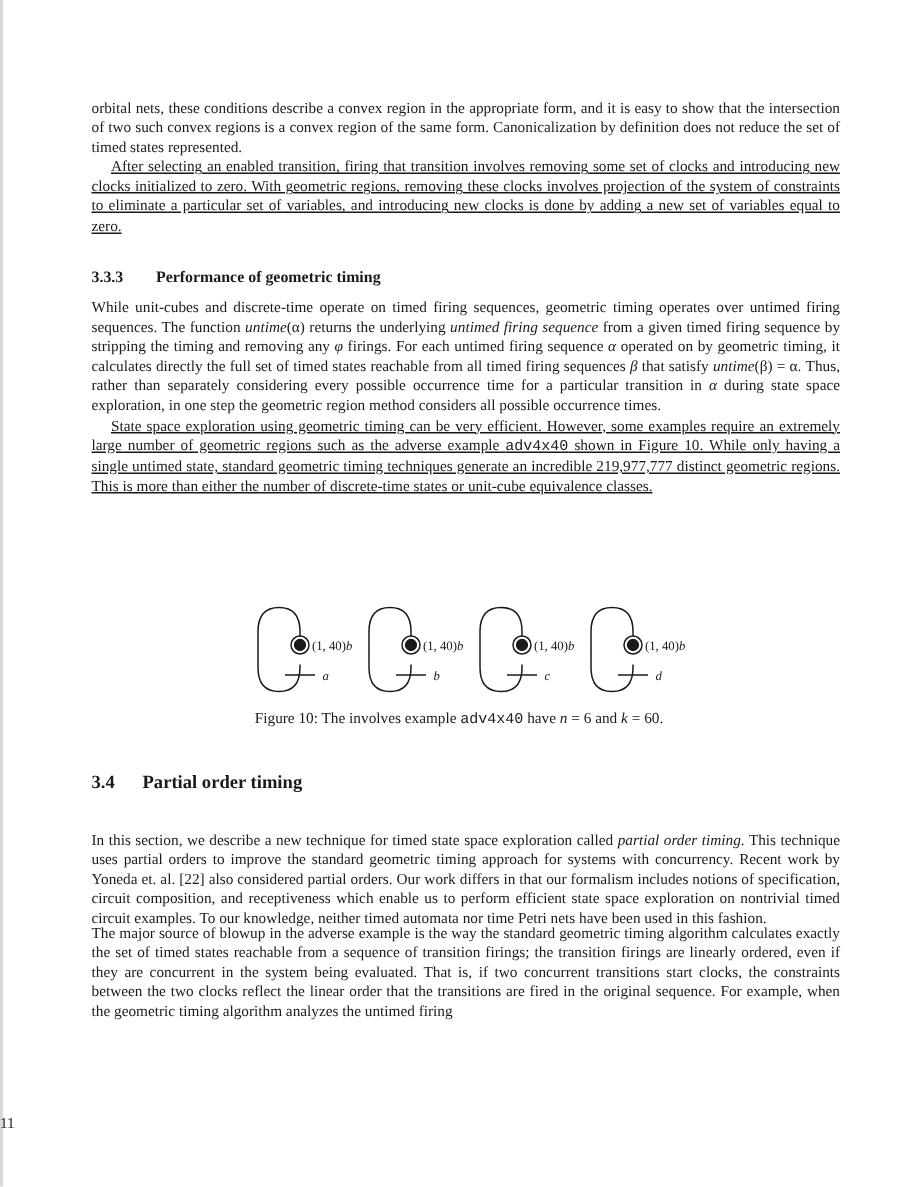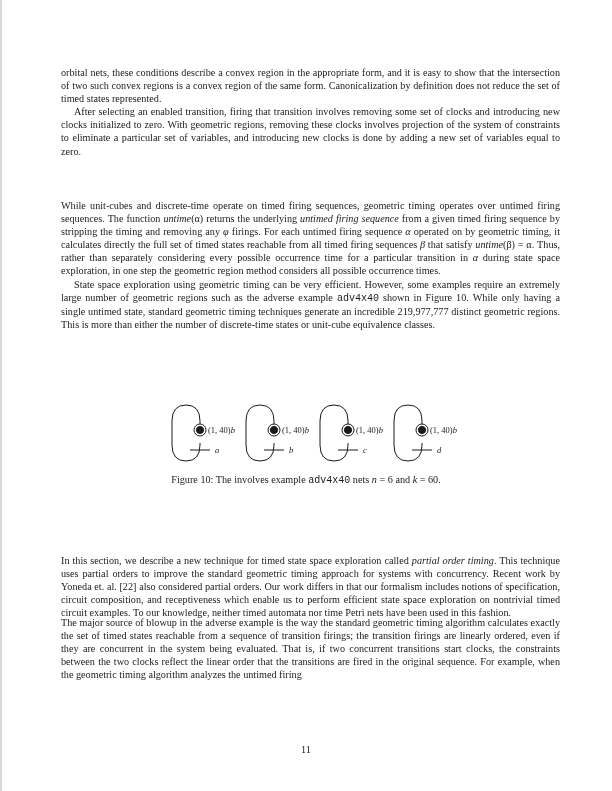--- a/index.html
+++ b/index.html
@@ -7,51 +7,54 @@
     width: 612px; height: 791px; position: relative; overflow: hidden;
     font-family: "Liberation Serif", "DejaVu Serif", serif;
     color: #1a1a1a;
   }
   .page { position: absolute; left: 0; top: 0; width: 612px; height: 560px; }
   .text-block {
     position: absolute; left: 61px; width: 499px;
     font-size: 10.2px; line-height: 13.1px; text-align: justify;
   }
   .text-block p { margin: 0; }
-  .text-block p.indent { text-indent: 13px; }
+  .text-block p.indent { text-indent: 13px; text-decoration: underline; }
   .heading {
     position: absolute; left: 61px; font-weight: bold; font-size: 10.6px;
   }
   .heading.h2 { font-size: 12.4px; }
   .heading .num { display: inline-block; }
   .heading.h3 .num { width: 43px; }
   .heading.h2 .num { width: 34px; }
   .mono { font-family: "Liberation Mono", "DejaVu Sans Mono", monospace; font-size: 10px; }
   i, .it { font-style: italic; margin-top: 25px; }
   .figure { position: absolute; left: 160px; top: 393px; width: 330px; height: 75px; }
   .caption {
     position: absolute; top: 474px; left: 0; width: 612px; text-align: center;
     font-size: 10.2px;
   }
   .page-number {
-    position: absolute; top: 744px; left: 0; width: 612px; text-align: center; font-size: 10.2px;
+    position: absolute; top: 744px; left: 0; width: 612px; text-align: left; font-size: 10.2px;
   }
   .scan-edge { position: absolute; left: 0; top: 0; width: 2px; height: 791px; background: #d8d8d8; }
 </style>
 </head>
 <body>
 
 <div class="page">
   <div class="scan-edge"></div>
 
   <div class="text-block" style="top:66px;">
     <p>orbital nets, these conditions describe a convex region in the appropriate form, and it is easy to show that the intersection of two such convex regions is a convex region of the same form. Canonicalization by definition does not reduce the set of timed states represented.</p>
     <p class="indent">After selecting an enabled transition, firing that transition involves removing some set of clocks and introducing new clocks initialized to zero. With geometric regions, removing these clocks involves projection of the system of constraints to eliminate a particular set of variables, and introducing new clocks is done by adding a new set of variables equal to zero.</p>
   </div>
 
+  <div class="heading h3" style="top:180px;">
+    <span class="num">3.3.3</span><span>Performance of geometric timing</span>
+  </div>
 
   <div class="text-block" style="top:199px;">
     <p><span>While unit-cubes and discrete-time operate on timed firing sequences, geometric timing operates over untimed firing sequences. The function </span><i>untime</i><span>(α)</span><span> returns the underlying </span><i>untimed firing sequence</i><span> from a given timed firing sequence by stripping the timing and removing any </span><i>φ</i><span> firings. For each untimed firing sequence </span><i>α</i><span> operated on by geometric timing, it calculates directly the full set of timed states reachable from all timed firing sequences </span><i>β</i><span> that satisfy </span><i>untime</i><span>(β) = α</span><span>. Thus, rather than separately considering every possible occurrence time for a particular transition in </span><i>α</i><span> during state space exploration, in one step the geometric region method considers all possible occurrence times.</span></p>
     <p class="indent"><span>State space exploration using geometric timing can be very efficient. However, some examples require an extremely large number of geometric regions such as the adverse example </span><span class="mono">adv4x40</span><span> shown in Figure 10. While only having a single untimed state, standard geometric timing techniques generate an incredible 219,977,777 distinct geometric regions. This is more than either the number of discrete-time states or unit-cube equivalence classes.</span></p>
   </div>
 
   <div class="figure">
     <svg width="330" height="75" viewBox="0 0 330 75">
       <g fill="none" stroke="#1a1a1a" stroke-width="1">
 
@@ -90,23 +93,26 @@
         <text x="129" y="60" font-style="italic">b</text>
         <text x="196" y="40"><tspan>(1, 40)</tspan><tspan font-style="italic">b</tspan></text>
         <text x="203" y="60" font-style="italic">c</text>
         <text x="270" y="40"><tspan>(1, 40)</tspan><tspan font-style="italic">b</tspan></text>
         <text x="277" y="60" font-style="italic">d</text>
       </g>
     </svg>
   </div>
 
   <div class="caption">
-    <span>Figure 10: The involves example </span><span class="mono">adv4x40</span><span> nets </span><i>n</i><span> = 6 and </span><i>k</i><span> = 60.</span>
+    <span>Figure 10: The involves example </span><span class="mono">adv4x40</span><span> have </span><i>n</i><span> = 6 and </span><i>k</i><span> = 60.</span>
   </div>
 
+  <div class="heading h2" style="top:514px;">
+    <span class="num">3.4</span><span>Partial order timing</span>
+  </div>
 
   <div class="text-block" style="top:554px;">
     <p><span>In this section, we describe a new technique for timed state space exploration called </span><i>partial order timing</i><span>. This technique uses partial orders to improve the standard geometric timing approach for systems with concurrency. Recent work by Yoneda et. al. [22] also considered partial orders. Our work differs in that our formalism includes notions of specification, circuit composition, and receptiveness which enable us to perform efficient state space exploration on nontrivial timed circuit examples. To our knowledge, neither timed automata nor time Petri nets have been used in this fashion.</span></p>
   </div>
 
 
   <div class="text-block" style="top:616px;">
     <p>The major source of blowup in the adverse example is the way the standard geometric timing algorithm calculates exactly the set of timed states reachable from a sequence of transition firings; the transition firings are linearly ordered, even if they are concurrent in the system being evaluated. That is, if two concurrent transitions start clocks, the constraints between the two clocks reflect the linear order that the transitions are fired in the original sequence. For example, when the geometric timing algorithm analyzes the untimed firing</p>
   </div>
 

